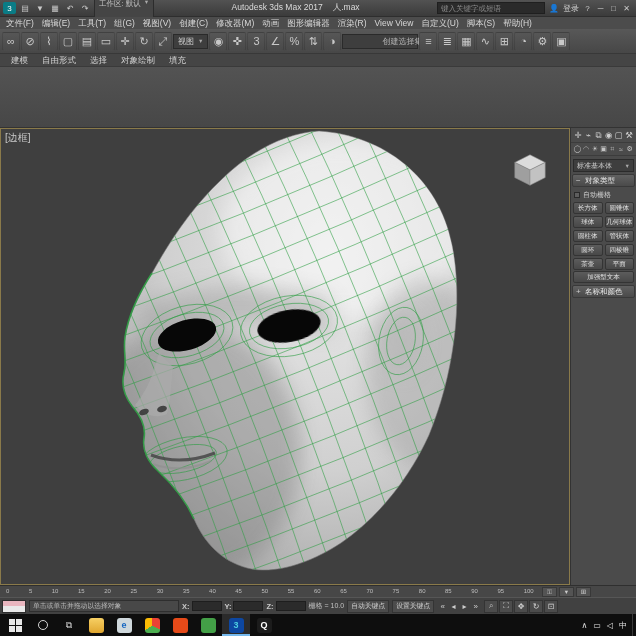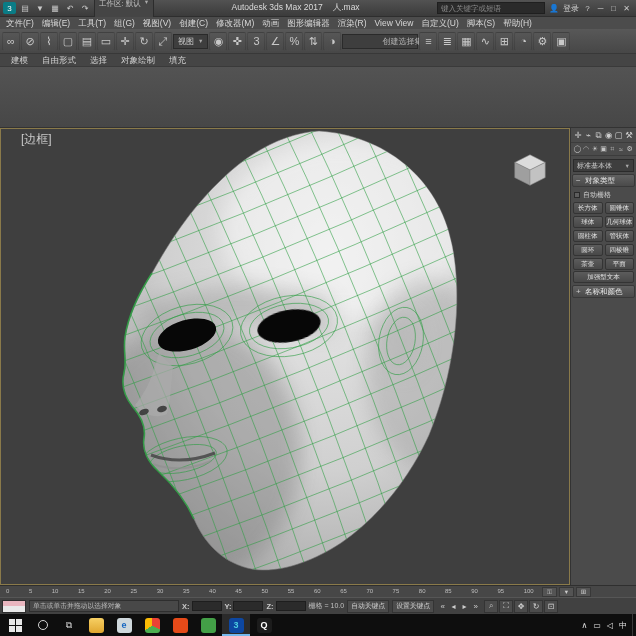--- a/index.html
+++ b/index.html
@@ -59,21 +59,21 @@
   .logo-badge::after{content:"";position:absolute;left:11px;top:17px;width:8px;height:4px;
     border-radius:0 0 6px 6px;background:#fff;}
   .logo-text{font-size:25px;font-weight:bold;font-style:italic;color:#ffffff;letter-spacing:1px;
     text-shadow:1px 1px 0 #1a1a1a,-1px -1px 0 #1a1a1a,1px -1px 0 #1a1a1a,-1px 1px 0 #1a1a1a,2px 2px 3px rgba(0,0,0,.6);}
   #invite-code{position:absolute;left:4px;top:80px;z-index:30;color:#ff0f0f;
     font-size:17px;font-weight:bold;letter-spacing:1px;text-shadow:1px 1px 2px rgba(40,0,0,.7);}
 
   
   #viewport{position:absolute;left:0;top:128px;width:570px;height:457px;background:#3f3f3f;
     border:1px solid #8a7a4a;}
-  #vp-label{position:absolute;left:20px;top:2px;font-size:12px;color:#c9c9c9;z-index:5;text-align:right;}
+  #vp-label{position:absolute;left:4px;top:2px;font-size:10px;color:#c9c9c9;z-index:5;text-align:right;}
   #vp-svg{position:absolute;left:0;top:0;width:568px;height:455px;}
   #viewcube{position:absolute;right:20px;top:22px;width:38px;height:38px;z-index:5;}
 
   
   #cmdpanel{position:absolute;left:570px;top:128px;width:66px;height:457px;background:#4b4b4b;
     border-left:1px solid #333;color:#ddd;}
   .cp-tabs{display:flex;height:15px;align-items:center;border-bottom:1px solid #3c3c3c;padding:0 2px;}
   .cp-tab{flex:1;text-align:center;font-size:8.5px;color:#cfcfcf;}
   .cp-cats{display:flex;height:13px;align-items:center;border-bottom:1px solid #3c3c3c;padding:0 2px;}
   .cp-cat{flex:1;text-align:center;font-size:7px;color:#c4c4c4;}

